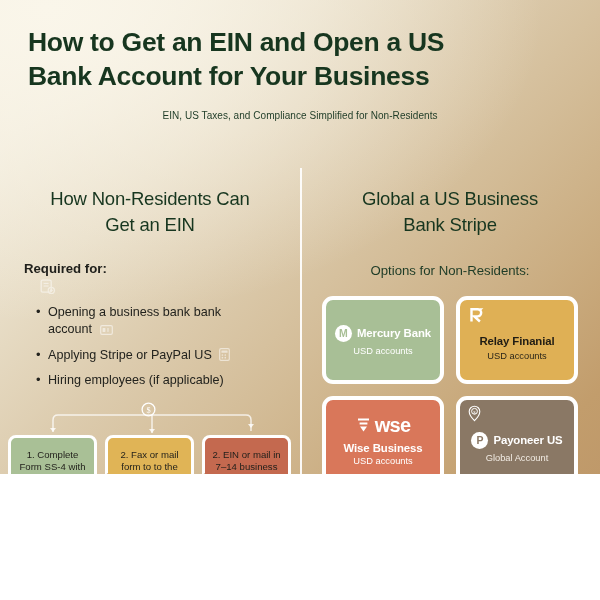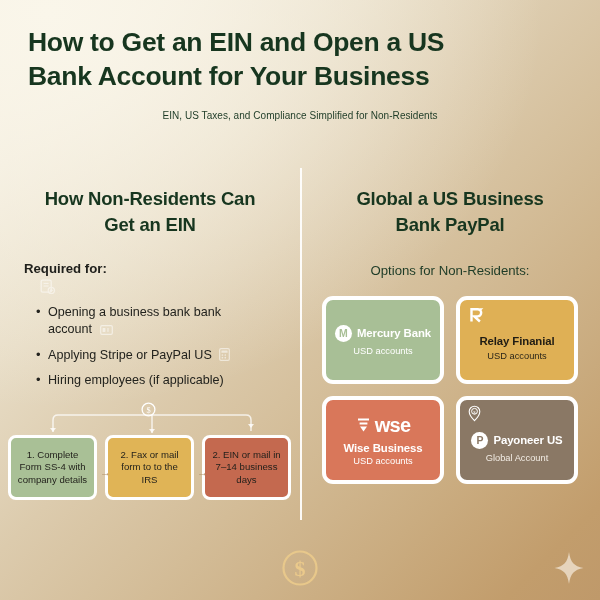--- a/index.html
+++ b/index.html
@@ -8,21 +8,21 @@
   html, body {
     width: 600px;
     height: 600px;
     overflow: hidden;
     font-family: "Liberation Sans", sans-serif;
   }
 
   #infographic {
     position: relative;
     width: 600px;
-    height: 600px;
+    height: 474px;
     background:
       radial-gradient(ellipse 150% 120% at 8% 2%, #faf6ea 0%, rgba(250,246,234,0) 55%),
       linear-gradient(135deg,
         #f6f1e2 0%,
         #f0e9d8 14%,
         #e7dcc5 30%,
         #dccbad 46%,
         #d3bc97 62%,
         #caac80 78%,
         #c29d6c 92%,
@@ -67,21 +67,21 @@
   .col {
     position: absolute;
     top: 186px;
   }
   .col-left  { left: 0;   width: 300px; }
   .col-right { left: 300px; width: 300px; }
 
   .col-title {
     text-align: center;
     font-size: 18.5px;
-    font-weight: bold;
+    font-weight: normal;
     line-height: 1.38;
     color: #17361f;
     letter-spacing: -0.2px;
     padding: 0 14px;
   }
 
   
   .required-label {
     margin: 24px 0 0 24px;
     font-size: 13.2px;
@@ -327,21 +327,21 @@
   <div class="coin-badge">
     <svg width="15" height="15" viewBox="0 0 15 15">
       <circle cx="7.5" cy="7.5" r="6.4" fill="none" stroke="#fff" stroke-width="1.3"></circle>
       <text x="7.5" y="10.7" font-size="8.4" font-family="'Liberation Serif', serif" fill="#fff" text-anchor="middle">$</text>
     </svg>
   </div>
 
   <div class="col col-right">
     <div class="col-title">
       <div>Global a US Business</div>
-      <div>Bank PayPal</div>
+      <div>Bank Stripe</div>
     </div>
 
     <div class="options-label">Options for Non-Residents:</div>
 
     <div class="cards">
 
       <div class="card" style="background:#a8bf96">
         <div class="card-brandrow">
           <span class="logo-circle" style="color:#a8bf96">M</span>
           <span class="card-name" style="color:#ffffff">Mercury Bank</span>

